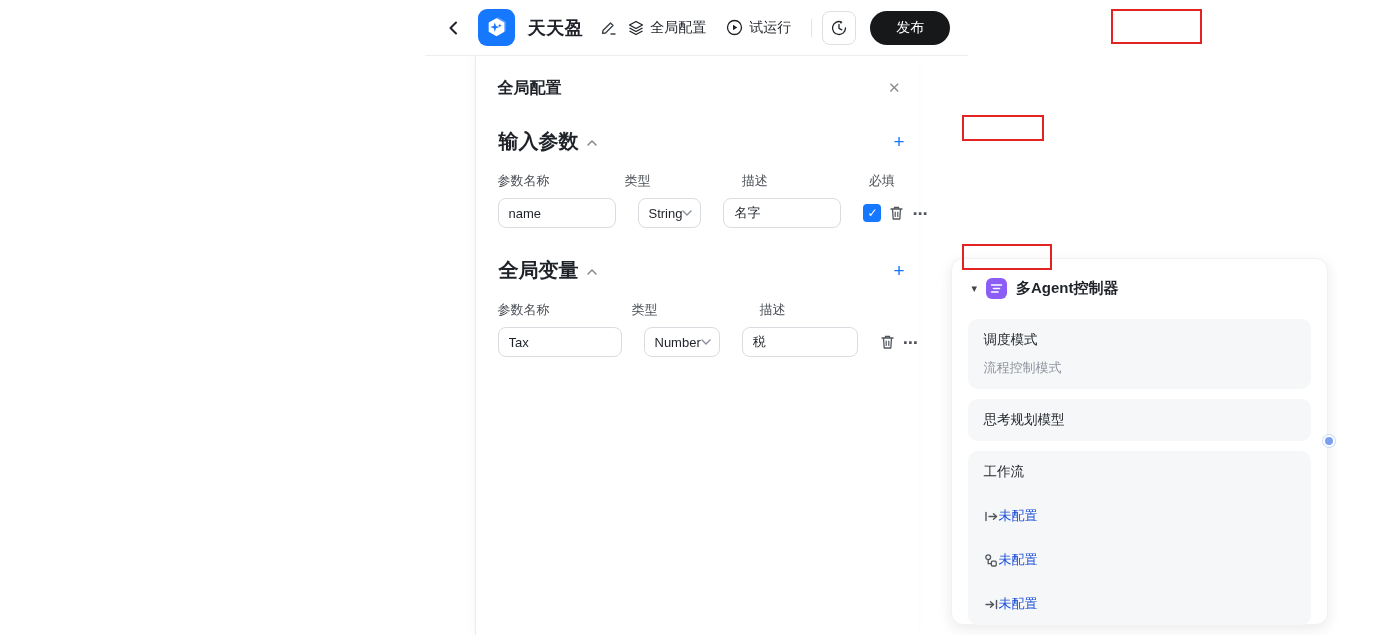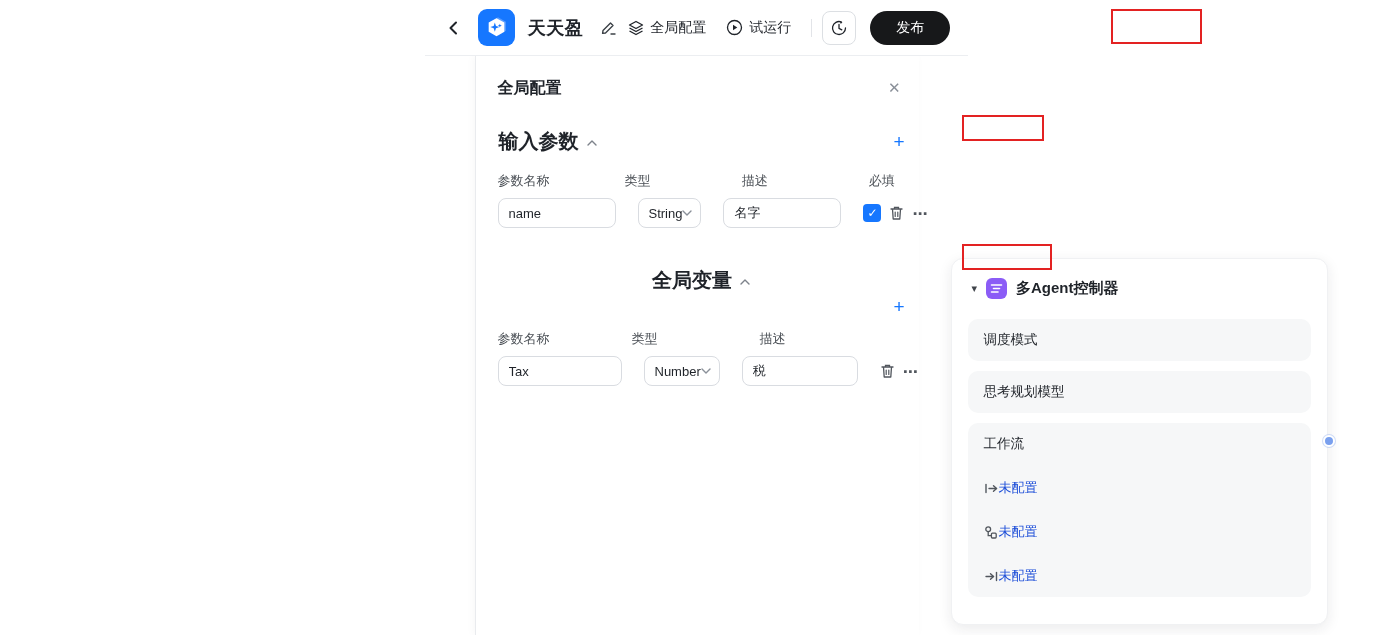--- a/index.html
+++ b/index.html
@@ -67,21 +67,21 @@
   .tf { height:30px; border:1px solid #d9dce1; border-radius:8px; padding:0 10px; font-size:13px;
         color:#1f2329; font-family:inherit; background:#fff; outline:none; }
   .select { height:30px; border:1px solid #d9dce1; border-radius:8px; padding:0 8px 0 10px; font-size:13px;
             display:flex; align-items:center; cursor:pointer; background:#fff; }
   .select .sel-chev { margin-left:auto; }
   .controls { display:flex; align-items:center; gap:8px; margin-left:auto; padding-right:2px; }
   .checkbox { width:18px; height:18px; border-radius:4px; background:#1677ff; color:#fff; font-size:12px;
               display:flex; align-items:center; justify-content:center; cursor:pointer; }
   .trash { cursor:pointer; display:flex; }
   .dots { font-size:15px; font-weight:700; color:#51565d; letter-spacing:1px; cursor:pointer; line-height:1; }
-  .gap-vars { margin-top:36px;flex-direction:column; }
+  .gap-vars { margin-top:26px; }
 
   
   .anno { position:absolute; border:2px solid #e32222; pointer-events:none; z-index:9; }
   .anno-header { left:1111px; top:9px; width:91px; height:35px; }
   .anno-inputs { left:962px; top:115px; width:82px; height:26px; }
   .anno-vars { left:962px; top:244px; width:90px; height:26px; }
 </style>
 </head>
 <body>
 
@@ -151,20 +151,21 @@
               <line x1="1.5" y1="3" x2="11.5" y2="3" stroke="#fff" stroke-width="1.6" stroke-linecap="round"></line>
               <line x1="3.5" y1="6.5" x2="9.5" y2="6.5" stroke="#fff" stroke-width="1.6" stroke-linecap="round"></line>
               <line x1="1.5" y1="10" x2="8" y2="10" stroke="#fff" stroke-width="1.6" stroke-linecap="round"></line>
             </svg>
           </span>
           <span class="node-title">多Agent控制器</span>
         </div>
 
         <div class="node-box">
           <div class="lbl">调度模式</div>
+          <div class="val">流程控制模式</div>
         </div>
 
         <div class="node-box">
           <div class="lbl">思考规划模型</div>
         </div>
 
         <div class="node-box">
           <div class="lbl">工作流</div>
 
           <div class="wf-item">

